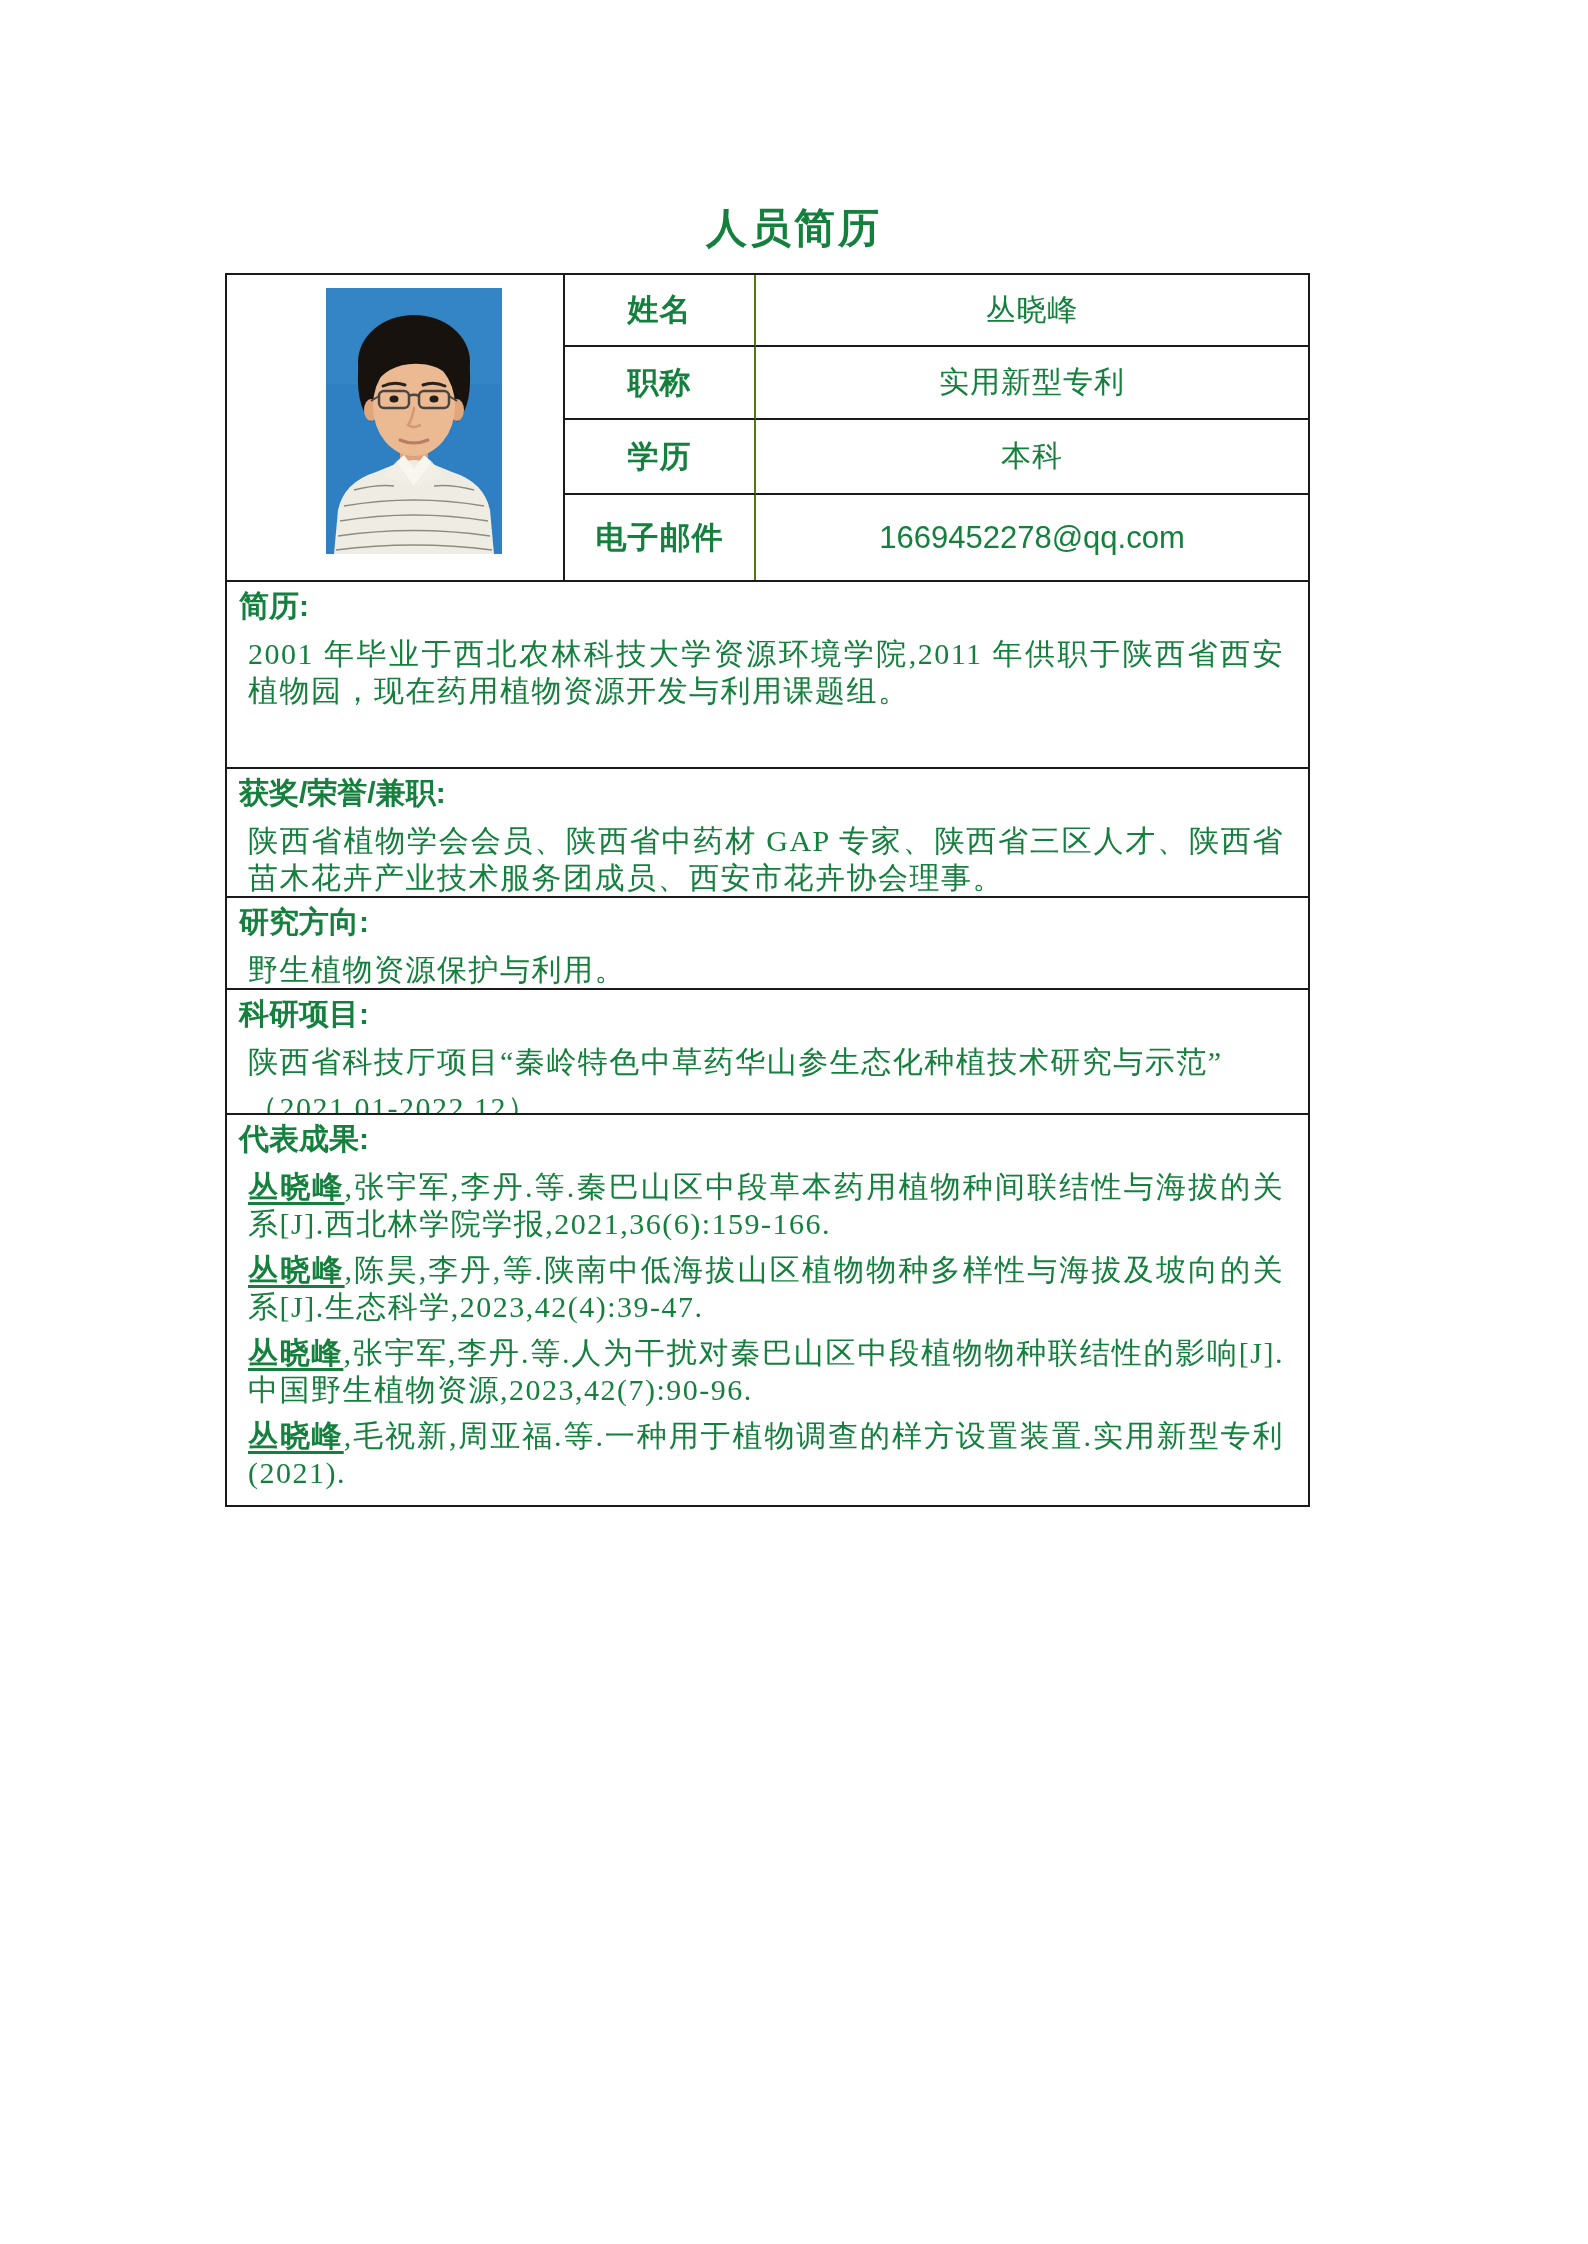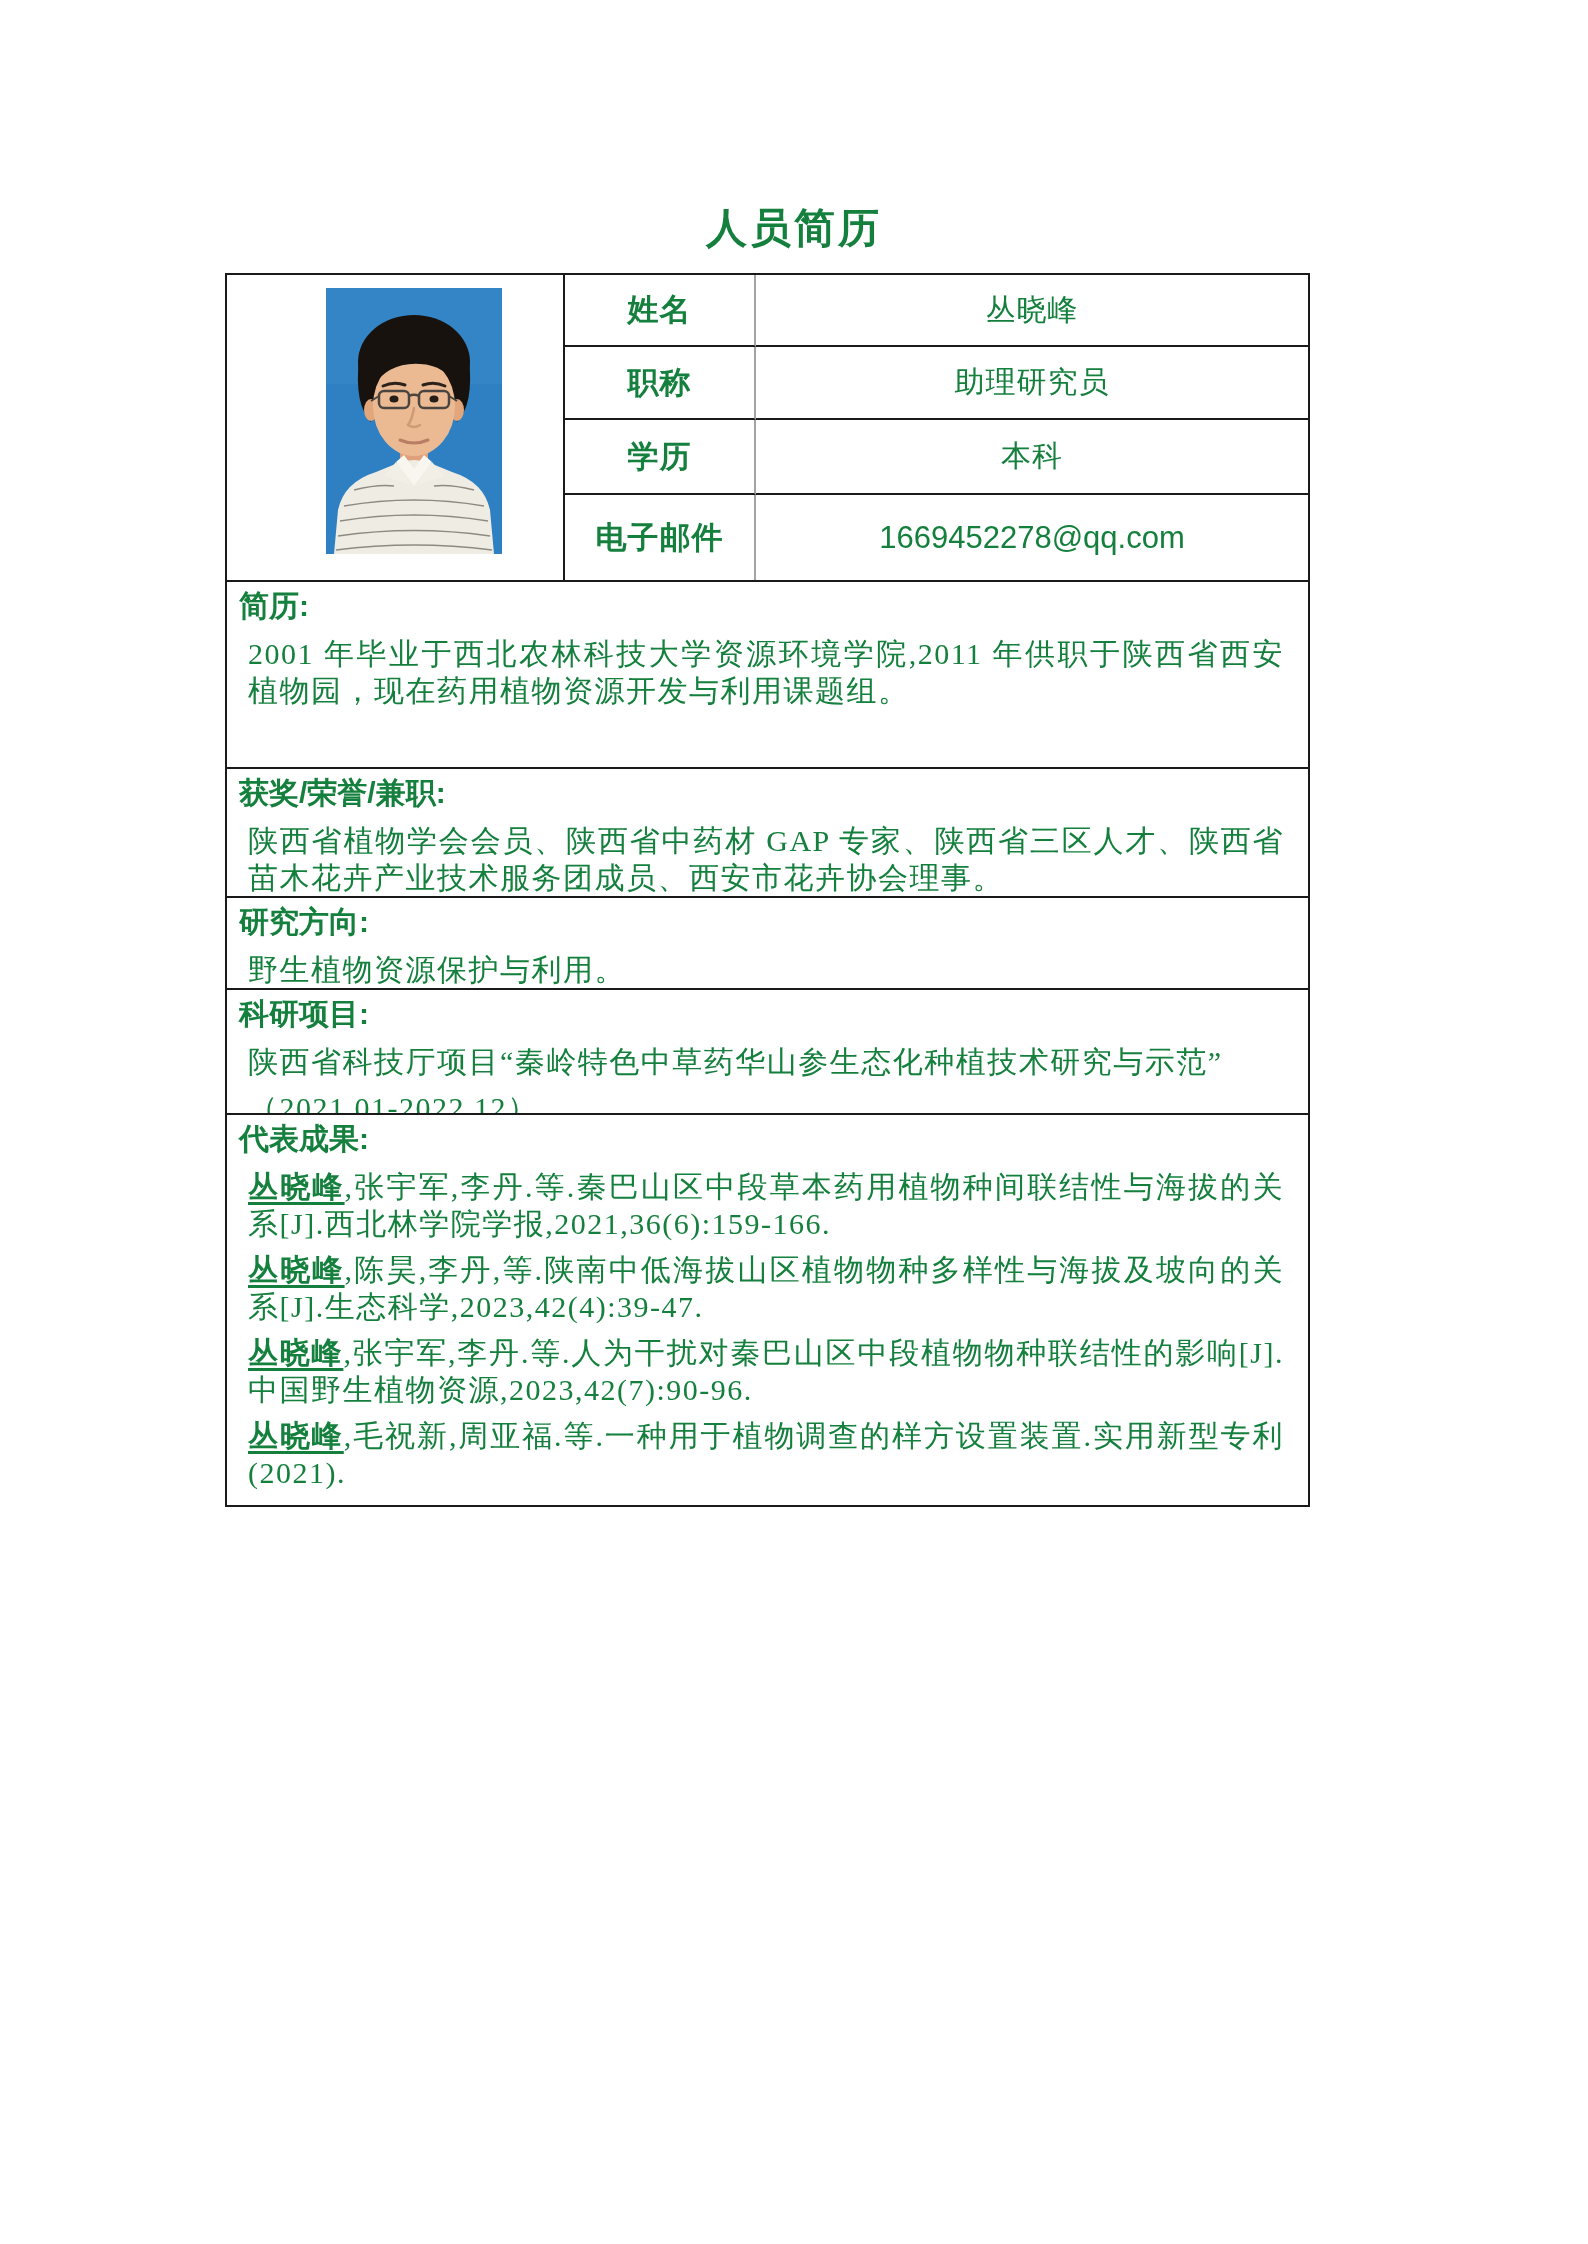--- a/index.html
+++ b/index.html
@@ -35,21 +35,21 @@
   }
   .photo-cell {
     grid-column:1; grid-row:1/5;
     border-right:2px solid #1a1a1a;
     box-sizing:border-box;
     display:flex; justify-content:center; align-items:flex-start;
     padding-top:13px;
   }
   .photo-frame { margin-left:38px; width:176px; height:266px; display:block; }
   .label-cell {
-    border-right:2px solid #a3a3a3;
+    border-right:2px solid #4d7c0f;
     border-bottom:2px solid #1a1a1a;
     box-sizing:border-box;
     display:flex; align-items:center; justify-content:center;
     font-family:"Liberation Sans","DejaVu Sans",sans-serif;
     font-weight:bold; font-size:31px;
     letter-spacing:1px;
   }
   .value-cell {
     border-bottom:2px solid #1a1a1a;
     box-sizing:border-box;
@@ -147,21 +147,21 @@
           <path d="M88,120 Q86,132 82,137 Q88,141 94,137" stroke="#cf9a74" stroke-width="2.5" fill="none" stroke-linecap="round"></path>
 
           <path d="M74,152 Q88,158 102,152" stroke="#b97d66" stroke-width="3" fill="none" stroke-linecap="round"></path>
         </svg>
       </div>
 
       <div class="label-cell">姓名</div>
       <div class="value-cell">丛晓峰</div>
 
       <div class="label-cell">职称</div>
-      <div class="value-cell">助理研究员</div>
+      <div class="value-cell">实用新型专利</div>
 
       <div class="label-cell">学历</div>
       <div class="value-cell">本科</div>
 
       <div class="label-cell row-last">电子邮件</div>
       <div class="value-cell row-last">
         <span class="email-text">1669452278@qq.com</span>
       </div>
     </div>
 

